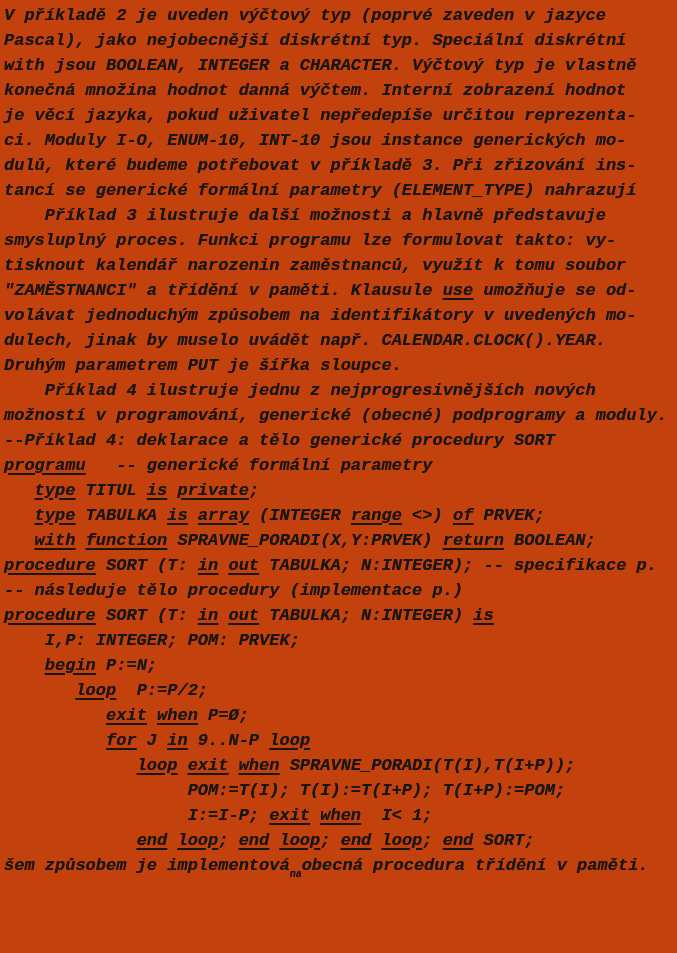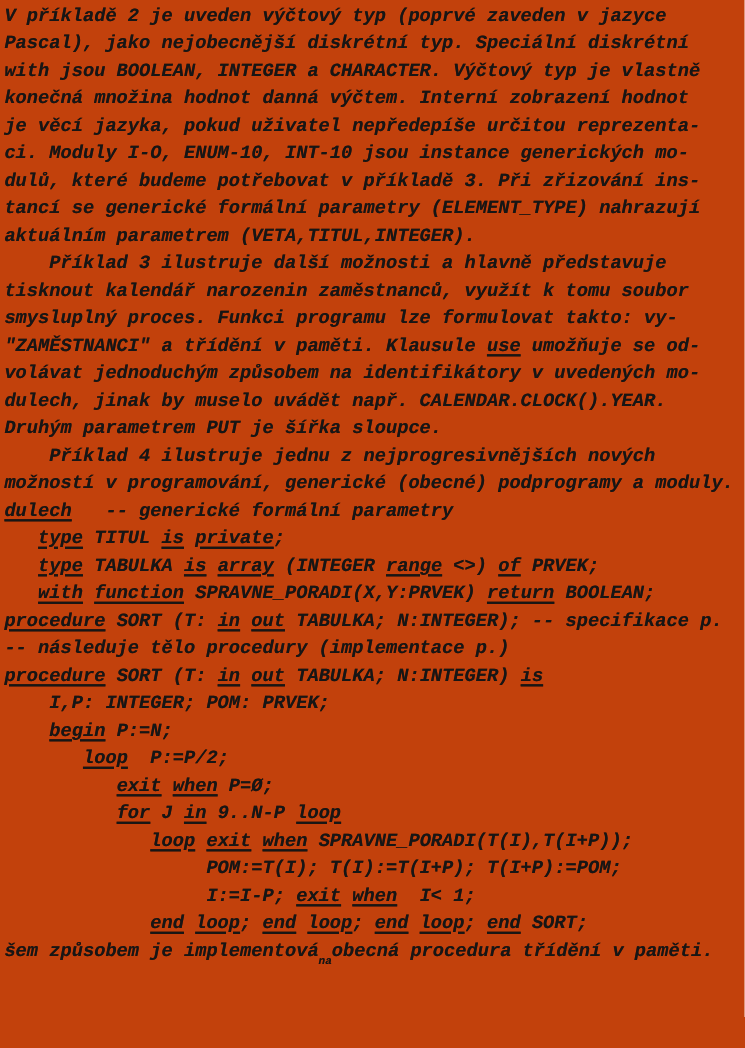--- a/index.html
+++ b/index.html
@@ -47,31 +47,31 @@
 <main class="page">
   <div id="doc" class="doc">
       <div class="line"><span>V příkladě 2 je uveden výčtový typ (poprvé zaveden v jazyce</span></div>
       <div class="line"><span>Pascal), jako nejobecnější diskrétní typ. Speciální diskrétní</span></div>
       <div class="line"><span>with jsou BOOLEAN, INTEGER a CHARACTER. Výčtový typ je vlastně</span></div>
       <div class="line"><span>konečná množina hodnot danná výčtem. Interní zobrazení hodnot</span></div>
       <div class="line"><span>je věcí jazyka, pokud uživatel nepředepíše určitou reprezenta-</span></div>
       <div class="line"><span>ci. Moduly I-O, ENUM-10, INT-10 jsou instance generických mo-</span></div>
       <div class="line"><span>dulů, které budeme potřebovat v příkladě 3. Při zřizování ins-</span></div>
       <div class="line"><span>tancí se generické formální parametry (ELEMENT_TYPE) nahrazují</span></div>
-      <div class="line"><span>aktuálním parametrem (VETA,TITUL,INTEGER).</span></div>
       <div class="line"><span>    Příklad 3 ilustruje další možnosti a hlavně představuje</span></div>
+      <div class="line"><span>smysluplný proces. Funkci programu lze formulovat takto: vy-</span></div>
       <div class="line"><span>tisknout kalendář narozenin zaměstnanců, využít k tomu soubor</span></div>
-      <div class="line"><span>smysluplný proces. Funkci programu lze formulovat takto: vy-</span></div>
       <div class="line"><span>"ZAMĚSTNANCI" a třídění v paměti. Klausule </span><span class="kw">use</span><span> umožňuje se od-</span></div>
       <div class="line"><span>volávat jednoduchým způsobem na identifikátory v uvedených mo-</span></div>
       <div class="line"><span>dulech, jinak by muselo uvádět např. CALENDAR.CLOCK().YEAR.</span></div>
       <div class="line"><span>Druhým parametrem PUT je šířka sloupce.</span></div>
       <div class="line"><span>    Příklad 4 ilustruje jednu z nejprogresivnějších nových</span></div>
       <div class="line"><span>možností v programování, generické (obecné) podprogramy a moduly.</span></div>
-      <div class="line"><span class="kw">dulech</span><span>   -- generické formální parametry</span></div>
+      <div class="line"><span>--Příklad 4: deklarace a tělo generické procedury SORT</span></div>
+      <div class="line"><span class="kw">programu</span><span>   -- generické formální parametry</span></div>
       <div class="line"><span>   </span><span class="kw">type</span><span> TITUL </span><span class="kw">is</span><span> </span><span class="kw">private</span><span>;</span></div>
       <div class="line"><span>   </span><span class="kw">type</span><span> TABULKA </span><span class="kw">is</span><span> </span><span class="kw">array</span><span> (INTEGER </span><span class="kw">range</span><span> &lt;&gt;) </span><span class="kw">of</span><span> PRVEK;</span></div>
       <div class="line"><span>   </span><span class="kw">with</span><span> </span><span class="kw">function</span><span> SPRAVNE_PORADI(X,Y:PRVEK) </span><span class="kw">return</span><span> BOOLEAN;</span></div>
       <div class="line"><span class="kw">procedure</span><span> SORT (T: </span><span class="kw">in</span><span> </span><span class="kw">out</span><span> TABULKA; N:INTEGER); -- specifikace p.</span></div>
       <div class="line"><span>-- následuje tělo procedury (implementace p.)</span></div>
       <div class="line"><span class="kw">procedure</span><span> SORT (T: </span><span class="kw">in</span><span> </span><span class="kw">out</span><span> TABULKA; N:INTEGER) </span><span class="kw">is</span></div>
       <div class="line"><span>    I,P: INTEGER; POM: PRVEK;</span></div>
       <div class="line"><span>    </span><span class="kw">begin</span><span> P:=N;</span></div>
       <div class="line"><span>       </span><span class="kw">loop</span><span>  P:=P/2;</span></div>
       <div class="line"><span>          </span><span class="kw">exit</span><span> </span><span class="kw">when</span><span> P=Ø;</span></div>

